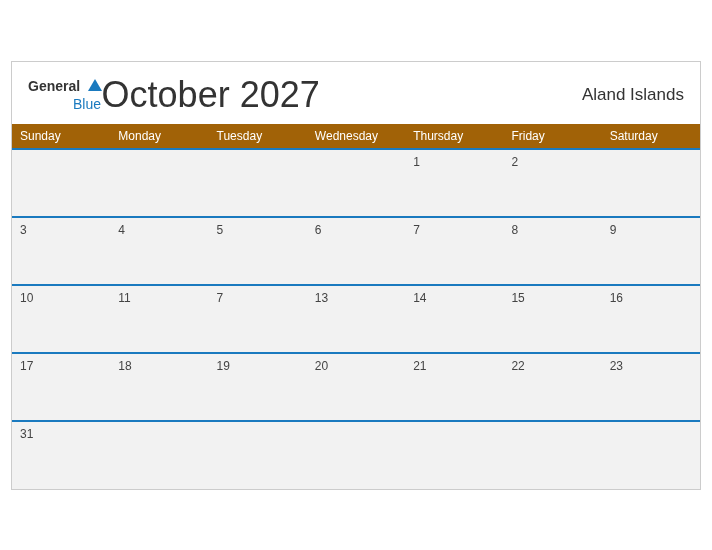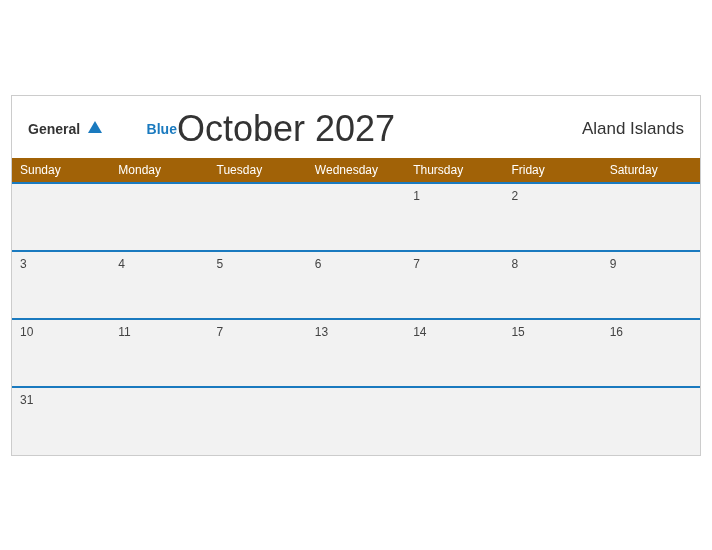--- a/index.html
+++ b/index.html
@@ -19,31 +19,31 @@
       padding: 0;
     }
     .calendar-header {
       display: flex;
       align-items: center;
       justify-content: space-between;
       padding: 12px 16px 8px 16px;
     }
     .logo {
       display: flex;
-      flex-direction: row;
+      flex-direction: column;
       line-height: 1.1;
     }
     .logo-general {
       font-size: 14px;
       font-weight: bold;
       color: #333;
     }
     .logo-blue {
       font-size: 14px;
-      font-weight: bold;
+      font-weight: normal;
       color: #1a7abf;
       padding-left: 45px;
     }
     .logo-icon {
       display: inline-block;
       width: 0;
       height: 0;
       border-left: 7px solid transparent;
       border-right: 7px solid transparent;
       border-bottom: 12px solid #1a7abf;
@@ -150,20 +150,29 @@
         <tr>
           <td><span class="day-num">10</span></td>
           <td><span class="day-num">11</span></td>
           <td><span class="day-num">7</span></td>
           <td><span class="day-num">13</span></td>
           <td><span class="day-num">14</span></td>
           <td><span class="day-num">15</span></td>
           <td><span class="day-num">16</span></td>
         </tr>
         <tr>
+          <td><span class="day-num">17</span></td>
+          <td><span class="day-num">18</span></td>
+          <td><span class="day-num">19</span></td>
+          <td><span class="day-num">20</span></td>
+          <td><span class="day-num">21</span></td>
+          <td><span class="day-num">22</span></td>
+          <td><span class="day-num">23</span></td>
+        </tr>
+        <tr>
           <td><span class="day-num">31</span></td>
           <td class="empty"></td>
           <td class="empty"></td>
           <td class="empty"></td>
           <td class="empty"></td>
           <td class="empty"></td>
           <td class="empty"></td>
         </tr>
       </tbody>
   </table>

